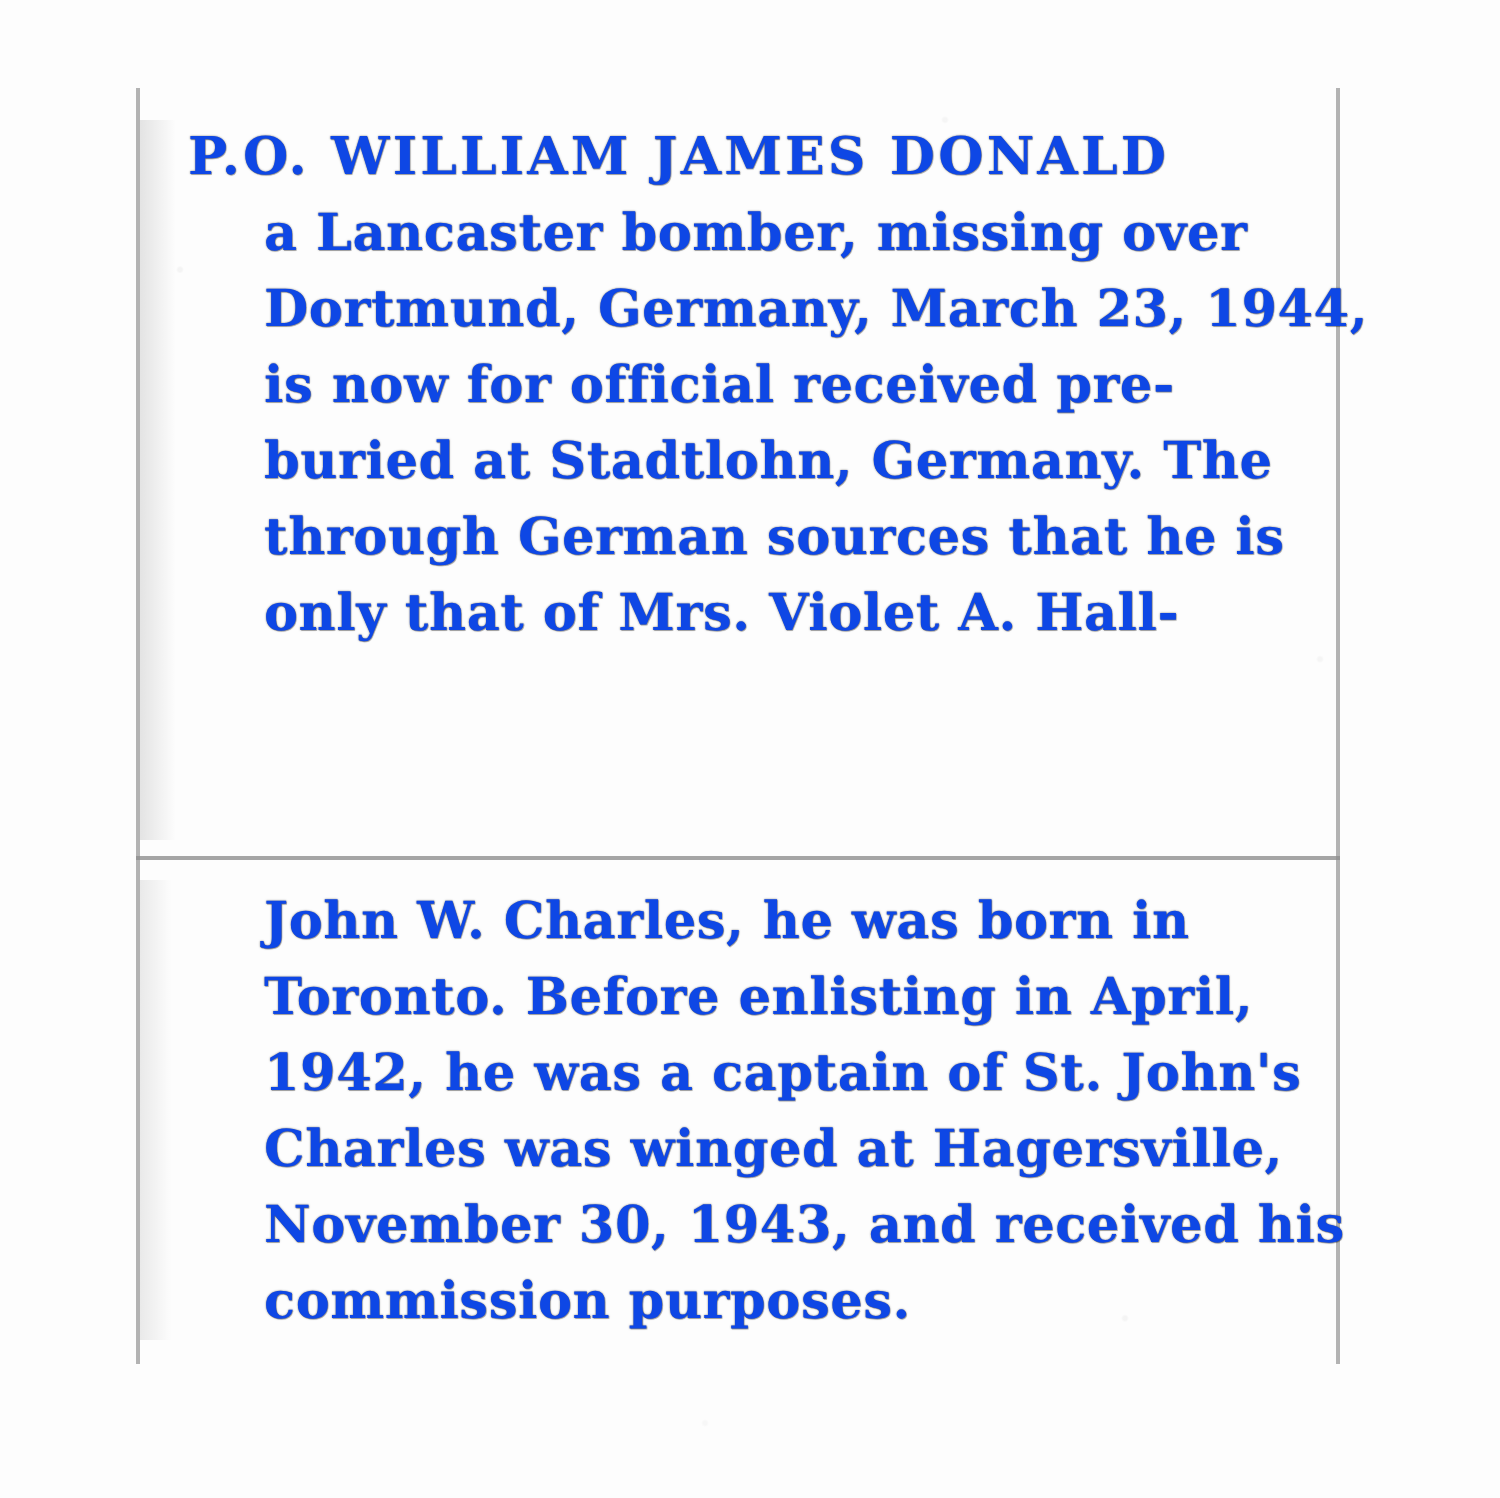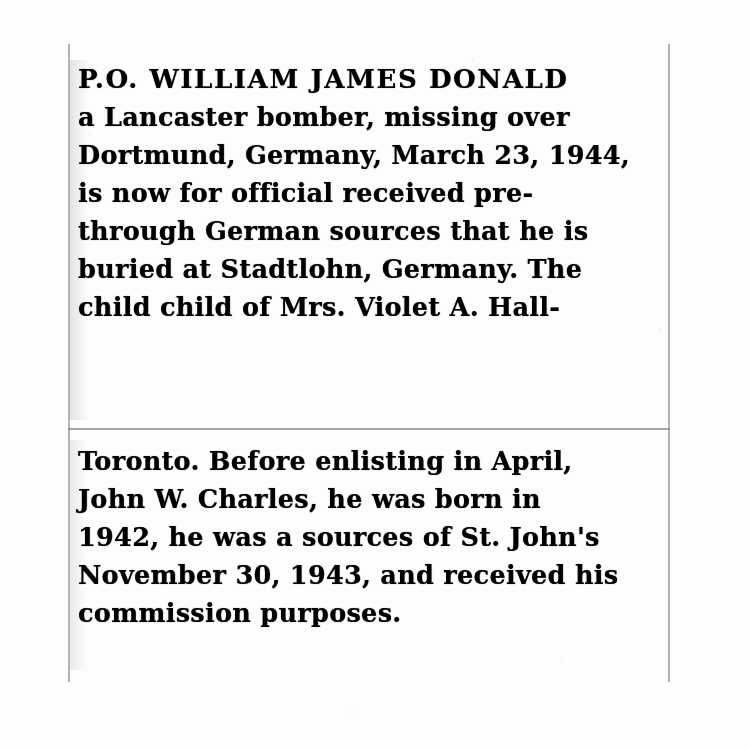--- a/index.html
+++ b/index.html
@@ -72,23 +72,23 @@
     left: 68px;
     top: 428px;
     width: 602px;
     height: 2px;
     background: #8f8f8f;
     opacity: 0.8;
   }
 
   .para {
     position: absolute;
-    left: 12px;
+    left: 28px;
     width: 580px;
-    color: #000000;
+    color: #1d4ed8;
     font-size: 25.5px;
     line-height: 38px;
     letter-spacing: 0.3px;
     text-align: justify;
     text-justify: inter-word;
     font-family: "DejaVu Serif", "Liberation Serif", serif;
     font-weight: 700;
     text-shadow: 0 0 1px rgba(0,0,0,0.55), 0.4px 0.3px 0 rgba(0,0,0,0.25);
     filter: contrast(1.15);
   }
@@ -97,20 +97,21 @@
   #para-2 { top: 400px; }
 
   .lead {
     font-weight: 700;
     letter-spacing: 1.6px;
     font-size: 26px;
   }
 
   .body-run {
     font-weight: 600;
+    margin-left: 38px;
   }
 
   .line {
     display: block;
     white-space: nowrap;
   }
 
   
   .smudge-a {
     position: absolute;
@@ -143,27 +144,28 @@
   <div class="smudge-a"></div>
   <div class="smudge-b"></div>
 
   <div class="column">
 
     <div class="para" id="para-1">
       <span class="line lead">P.O. WILLIAM JAMES DONALD</span>
       <span class="line body-run">a Lancaster bomber, missing over</span>
       <span class="line body-run">Dortmund, Germany, March 23, 1944,</span>
       <span class="line body-run">is now for official received pre-</span>
+      <span class="line body-run">buried at Stadtlohn, Germany. The</span>
       <span class="line body-run">through German sources that he is</span>
-      <span class="line body-run">buried at Stadtlohn, Germany. The</span>
-      <span class="line body-run">child child of Mrs. Violet A. Hall-</span>
+      <span class="line body-run">only that of Mrs. Violet A. Hall-</span>
     </div>
 
     <div class="para" id="para-2">
+      <span class="line body-run">John W. Charles, he was born in</span>
       <span class="line body-run">Toronto. Before enlisting in April,</span>
-      <span class="line body-run">John W. Charles, he was born in</span>
-      <span class="line body-run">1942, he was a sources of St. John's</span>
+      <span class="line body-run">1942, he was a captain of St. John's</span>
+      <span class="line body-run">Charles was winged at Hagersville,</span>
       <span class="line body-run">November 30, 1943, and received his</span>
       <span class="line body-run">commission purposes.</span>
     </div>
 
   </div>
 </div>
 
 </body></html>

